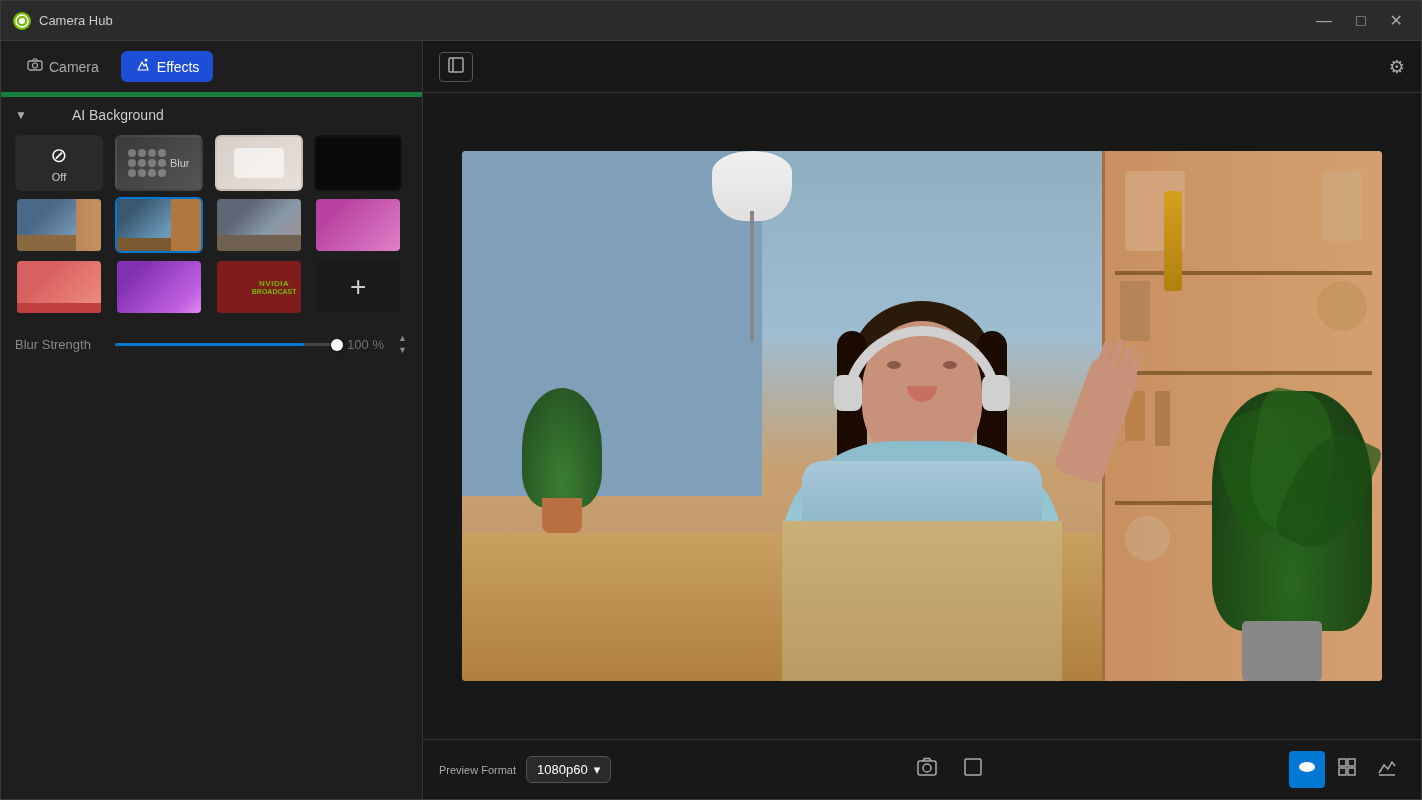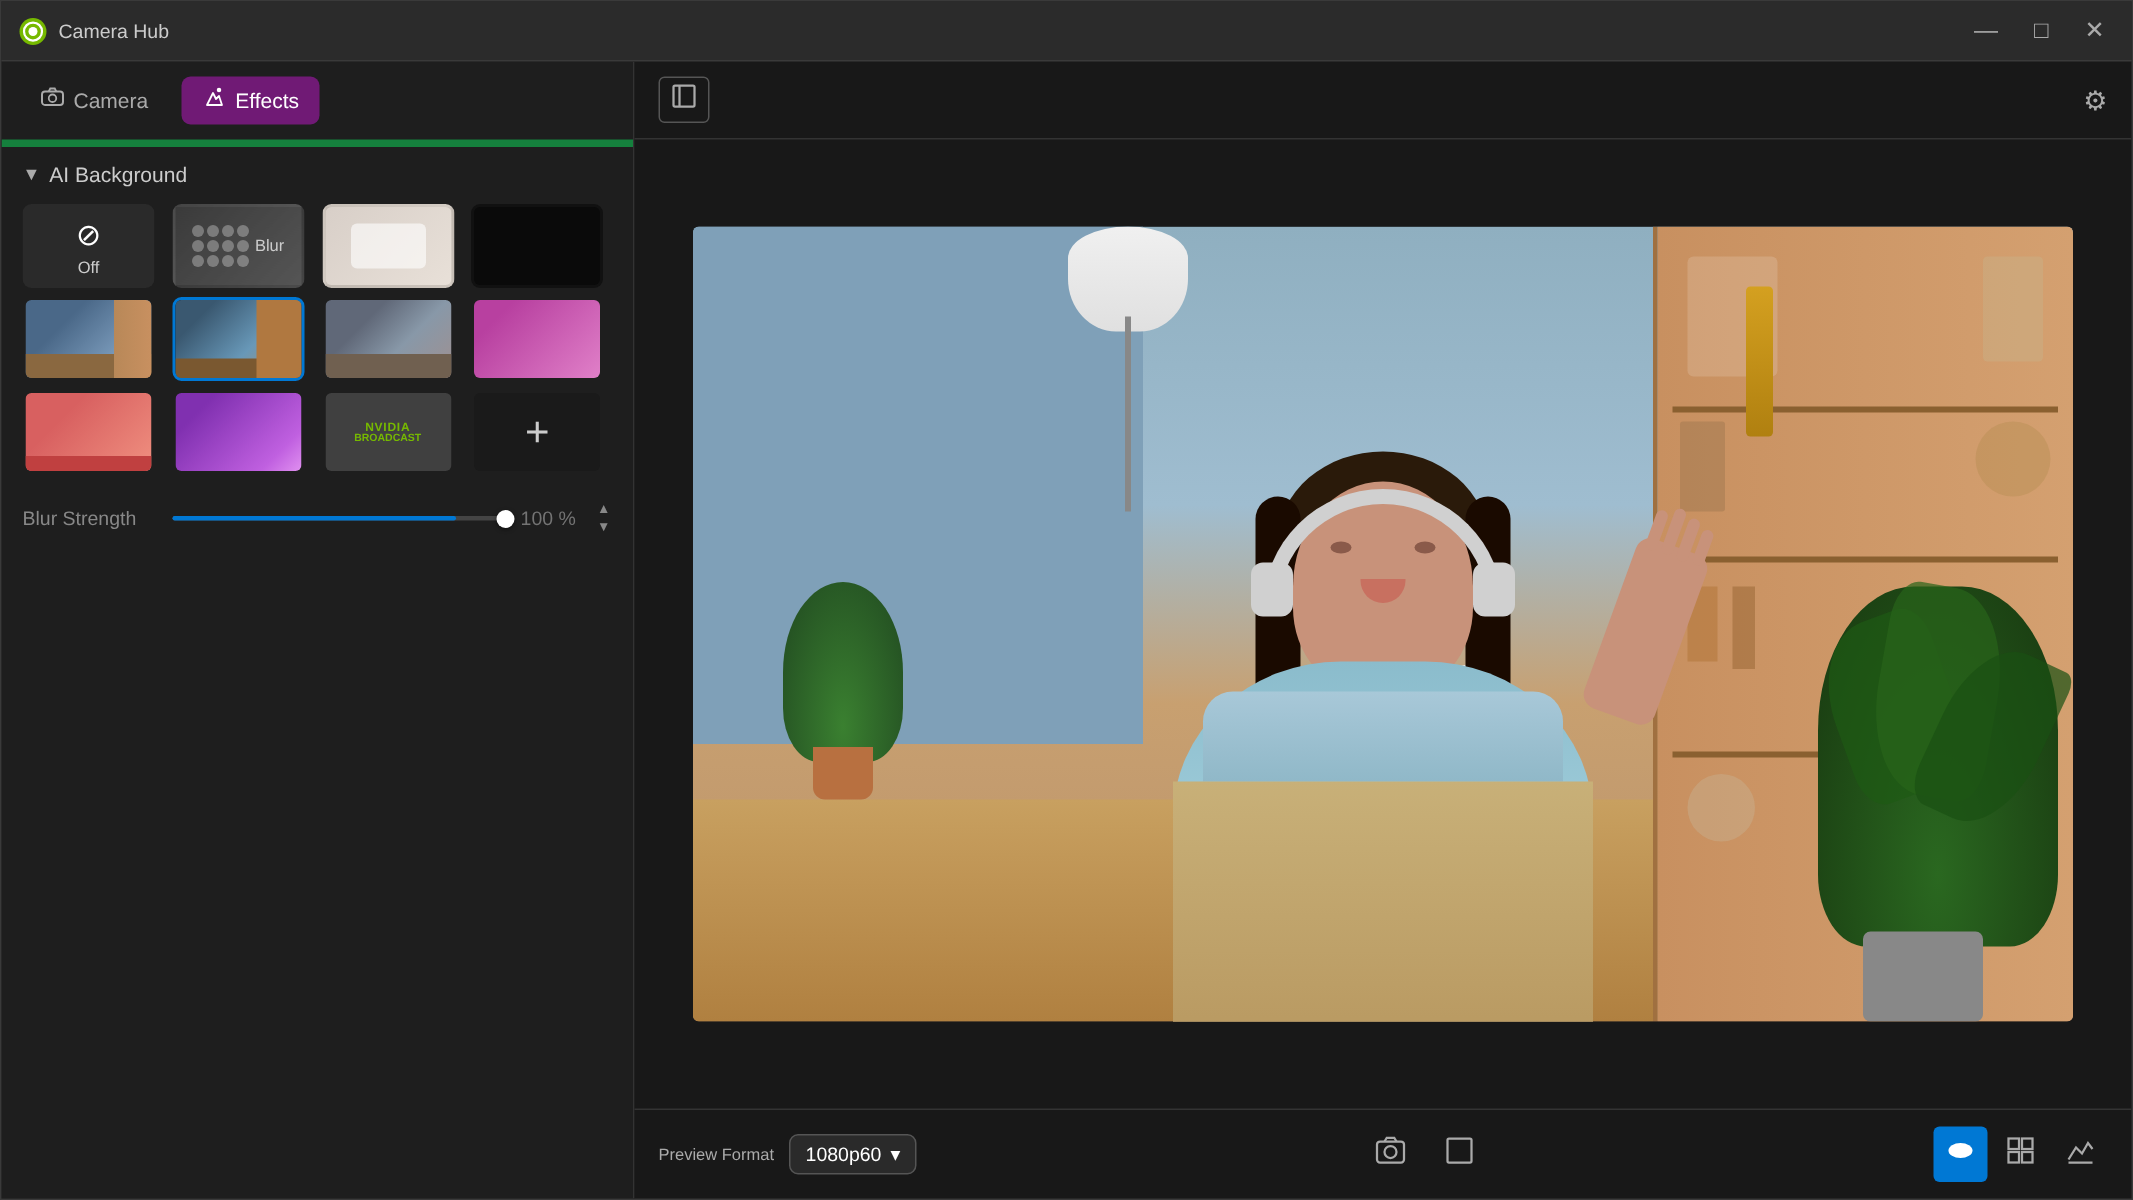--- a/index.html
+++ b/index.html
@@ -86,21 +86,21 @@
       align-items: center;
       gap: 6px;
       padding: 6px 14px;
       border-radius: 6px;
       border: none;
       font-size: 14px;
       cursor: pointer;
       font-family: inherit;
     }
     .tab-btn.active {
-      background: #701a75;
+      background: #1d4ed8;
       color: white;
     }
     .tab-btn.inactive {
       background: transparent;
       color: #aaa;
     }
     .tab-btn .tab-icon {
       font-size: 15px;
     }
     
@@ -115,20 +115,21 @@
       margin-bottom: 12px;
     }
     .section-arrow {
       color: #aaa;
       font-size: 12px;
     }
     .section-title {
       color: #cccccc;
       font-size: 14px;
       font-weight: 500;
+      margin-left: 39px;
     }
     .bg-grid {
       display: grid;
       grid-template-columns: repeat(4, 1fr);
       gap: 6px;
       margin-bottom: 14px;
     }
     .bg-item {
       width: 88px;
       height: 56px;
@@ -177,25 +178,25 @@
       font-size: 11px;
       color: #ccc;
     }
     .bg-item-light {
       background: linear-gradient(135deg, #c0b8b0 0%, #d4ccc4 100%);
     }
     .bg-item-dark {
       background: #111;
     }
     .thumb-nvidia {
-      background: #404040;
+      background: #7f1d1d;
       width: 100%; height: 100%;
       display: flex;
       align-items: center;
-      justify-content: center;
+      justify-content: flex-end;
       font-size: 9px;
       color: #76b900;
       font-weight: bold;
       text-align: center;
       padding: 4px;
     }
     .thumb-add {
       background: #1a1a1a;
       width: 100%; height: 100%;
       display: flex;

